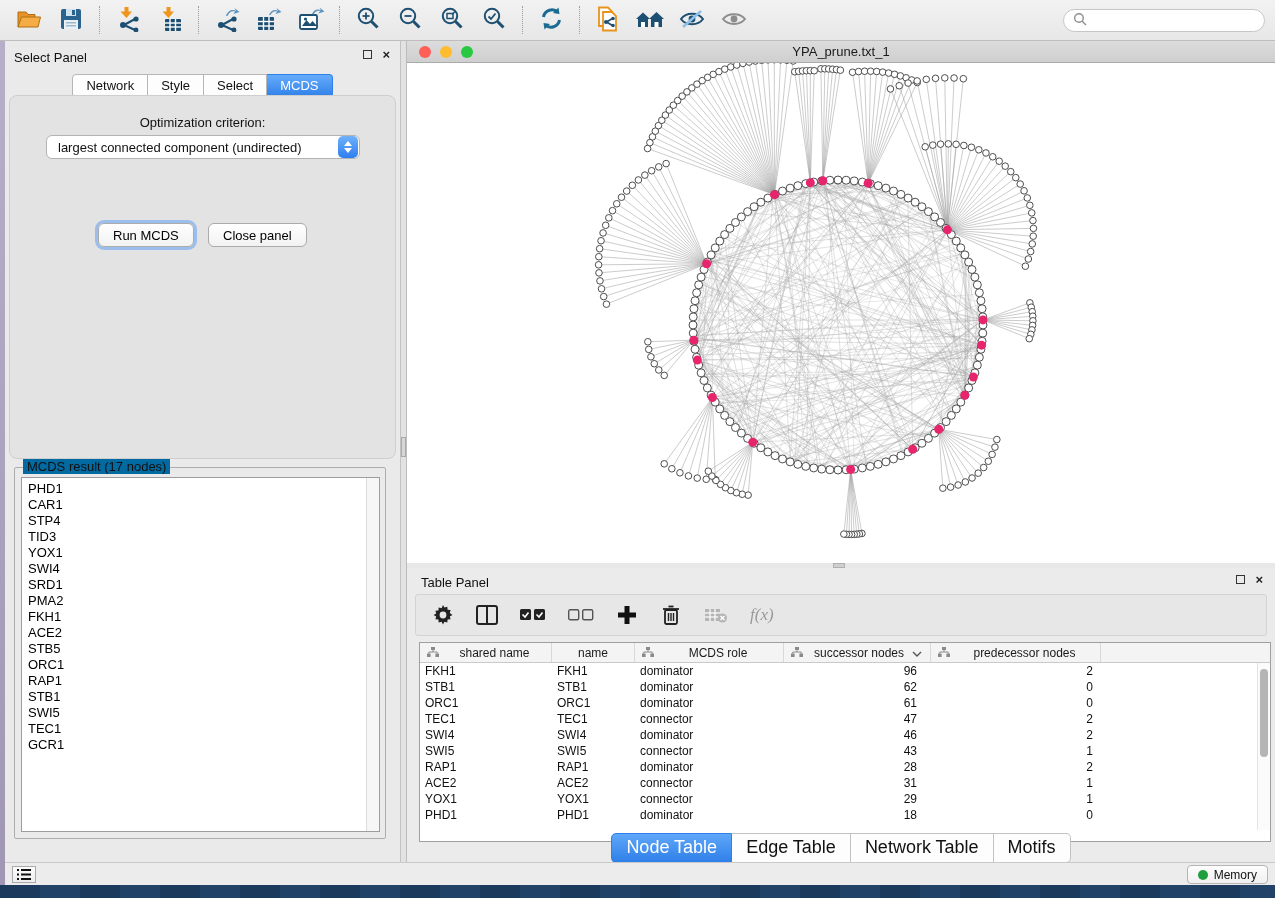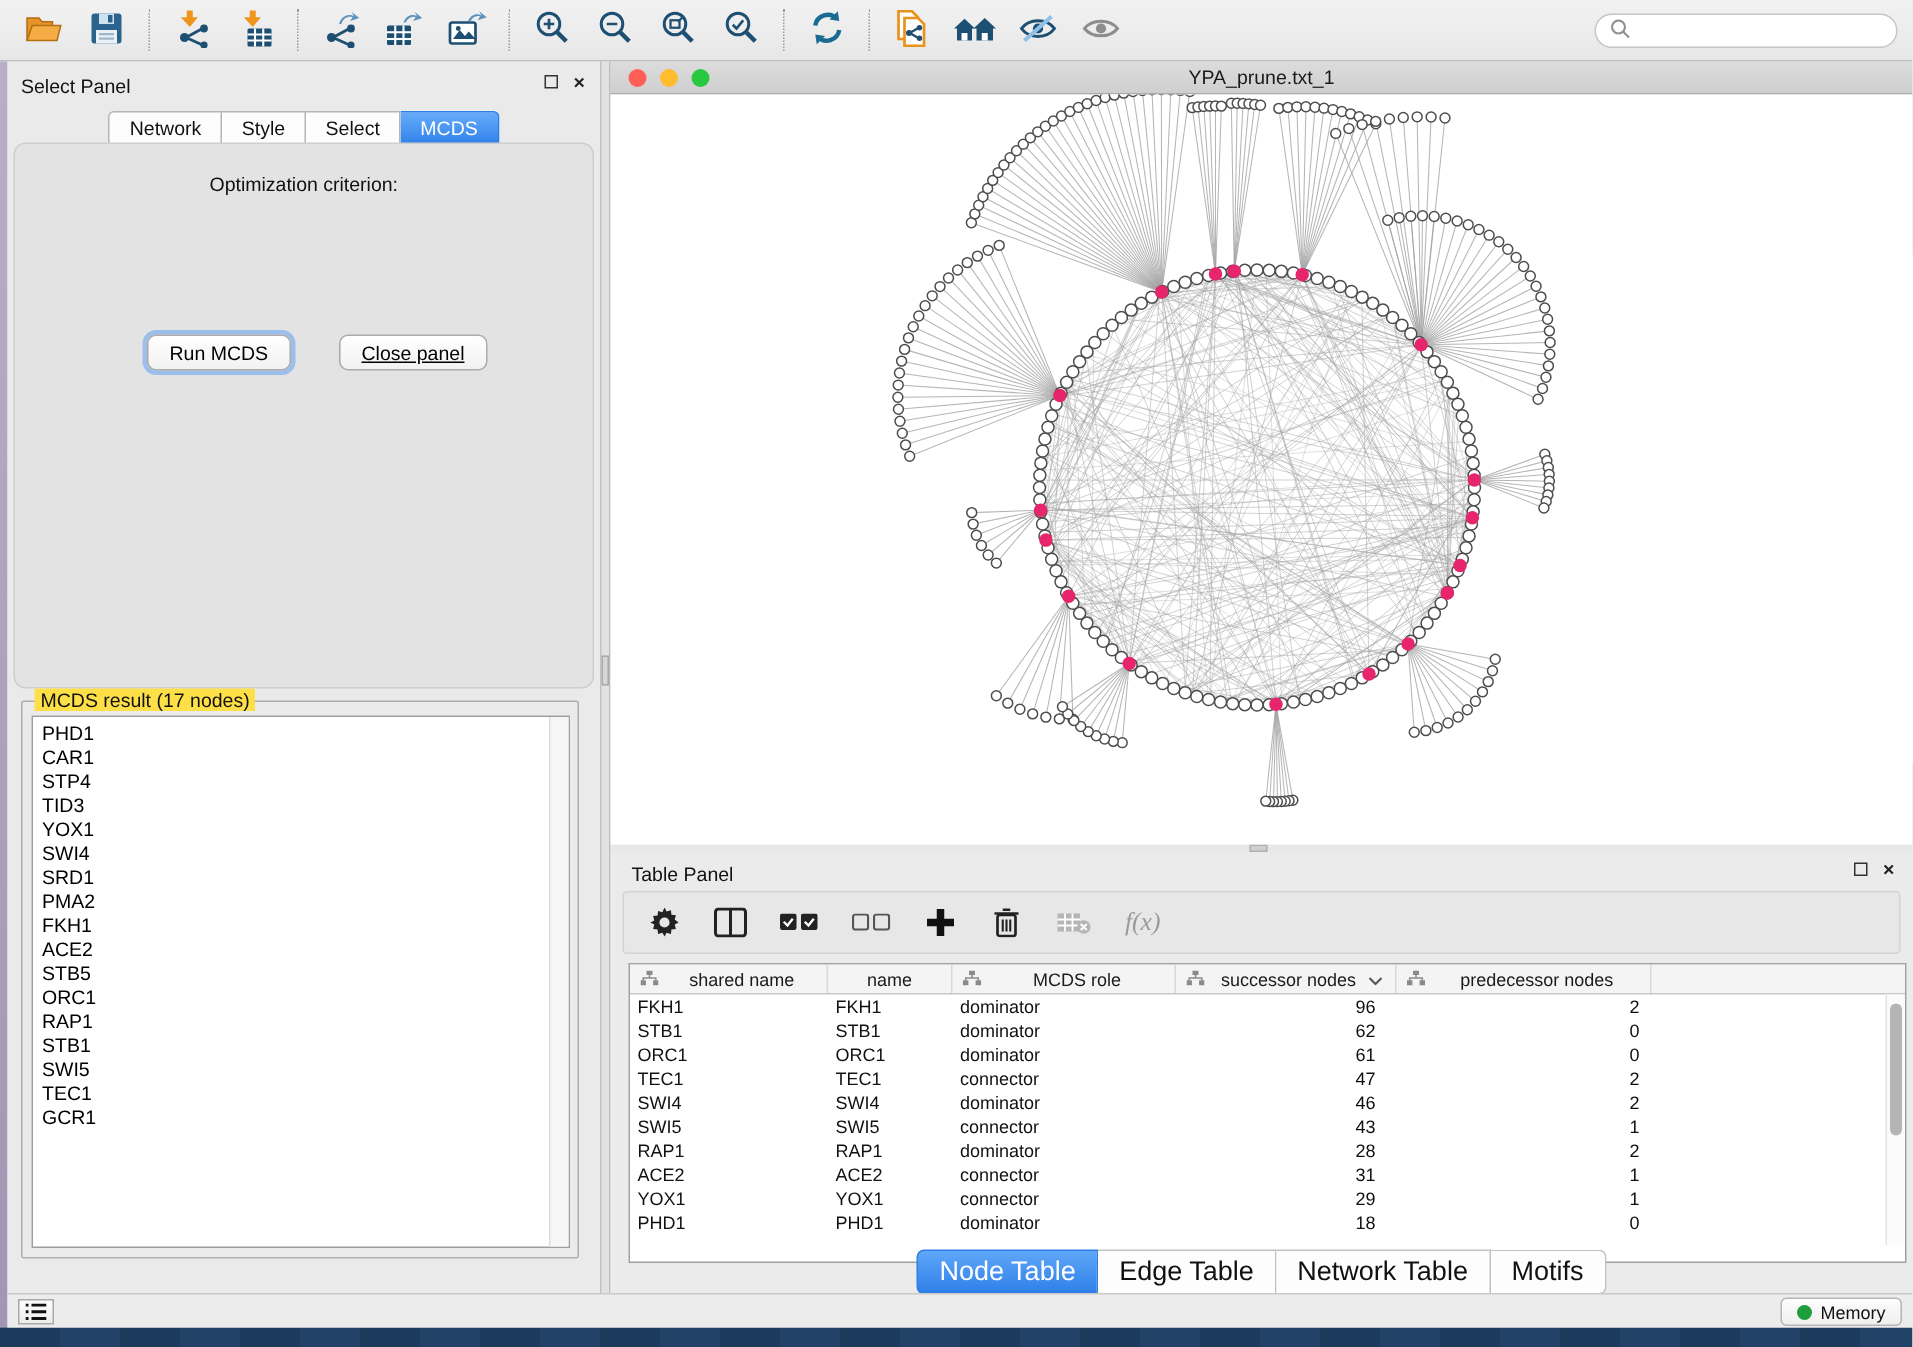--- a/index.html
+++ b/index.html
@@ -33,24 +33,24 @@
 
   #cp-card { left:4px; top:54px; width:387px; height:364px; background:#e3e3e3; border:1px solid #cecece; border-radius:8px; }
   #opt-label { left:0; top:19px; width:100%; text-align:center; font-size:13px; }
   #criterion { left:36px; top:39px; width:314px; height:24px; background:#fff; border:1px solid #b3b3b3; border-radius:6px; display:flex; align-items:center; }
   #criterion .val { flex:1; padding-left:11px; font-size:13px; white-space:nowrap; }
   #criterion .stepper { width:20px; height:22px; margin:0 1px; border-radius:5px; background:linear-gradient(#6fb1fb,#2f7ef0); display:flex; flex-direction:column; align-items:center; justify-content:center; gap:2px; }
   .tri-up { width:0; height:0; border-left:4px solid transparent; border-right:4px solid transparent; border-bottom:5px solid #fff; }
   .tri-dn { width:0; height:0; border-left:4px solid transparent; border-right:4px solid transparent; border-top:5px solid #fff; }
   .cp-btn { height:24px; background:linear-gradient(#ffffff,#f2f2f2); border:1px solid #ababab; border-radius:6px; font-size:13px; padding:0 14px; font-family:"Liberation Sans",sans-serif; }
   #run-btn { left:88px; top:127px; box-shadow:0 0 0 3px rgba(98,160,245,.55); }
-  #closepanel-btn { left:216px; top:127px;text-decoration:underline; }
+  #closepanel-btn { left:198px; top:127px; }
 
   #mcds-fieldset { left:9px; top:426px; width:372px; height:372px; border:1px solid #aeaeae; border-radius:2px; background:#eaeaea; }
-  #mcds-legend { position:absolute; left:8px; top:-9px; background:#fde047; padding:0 4px; font-size:13px; }
+  #mcds-legend { position:absolute; left:8px; top:-9px; background:#0369a1; padding:0 4px; font-size:13px; }
   #mcds-list-wrap { position:absolute; left:6px; top:9px; width:359px; height:355px; background:#fff; border:1px solid #9d9d9d; }
   #mcds-scroll { position:absolute; right:0; top:0; width:13px; height:100%; background:#f6f6f6; border-left:1px solid #ddd; }
   #mcds-list { position:absolute; left:6px; top:3px; right:16px; }
   .mcds-item { font-size:13px; height:16px; line-height:16px; color:#000; }
 
   
   #v-split { left:400px; top:41px; width:7px; height:821px; background:#e2e2e2; border-left:1px solid #c2c2c2; border-right:1px solid #bcbcbc; }
   #v-split .grip { position:absolute; left:0; top:396px; width:5px; height:20px; background:#d6d6d6; border:1px solid #a8a8a8; }
   #h-split { left:407px; top:563px; width:868px; height:5px; background:#e8e8e8; }
   #h-split .grip { position:absolute; left:426px; top:0; width:12px; height:5px; background:#cfcfcf; border:1px solid #b0b0b0; }
@@ -268,20 +268,27 @@
   </div>
   <div id="cp-tabs" class="abs">
       <span class="ctab">Network</span>
       <span class="ctab">Style</span>
       <span class="ctab">Select</span>
       <span class="ctab active">MCDS</span>
     </div>
 
   <div id="cp-card" class="abs">
     <div id="opt-label" class="abs">Optimization criterion:</div>
+    <div id="criterion" class="abs">
+      <span class="val">largest connected component (undirected)</span>
+      <span class="stepper">
+          <span class="tri-up"></span>
+          <span class="tri-dn"></span>
+        </span>
+    </div>
     <button class="cp-btn abs" id="run-btn">Run MCDS</button>
     <button class="cp-btn abs" id="closepanel-btn">Close panel</button>
   </div>
 
   <div id="mcds-fieldset" class="abs">
     <div id="mcds-legend">MCDS result (17 nodes)</div>
     <div id="mcds-list-wrap">
       <div id="mcds-list">
           <div class="mcds-item">PHD1</div>
           <div class="mcds-item">CAR1</div>

